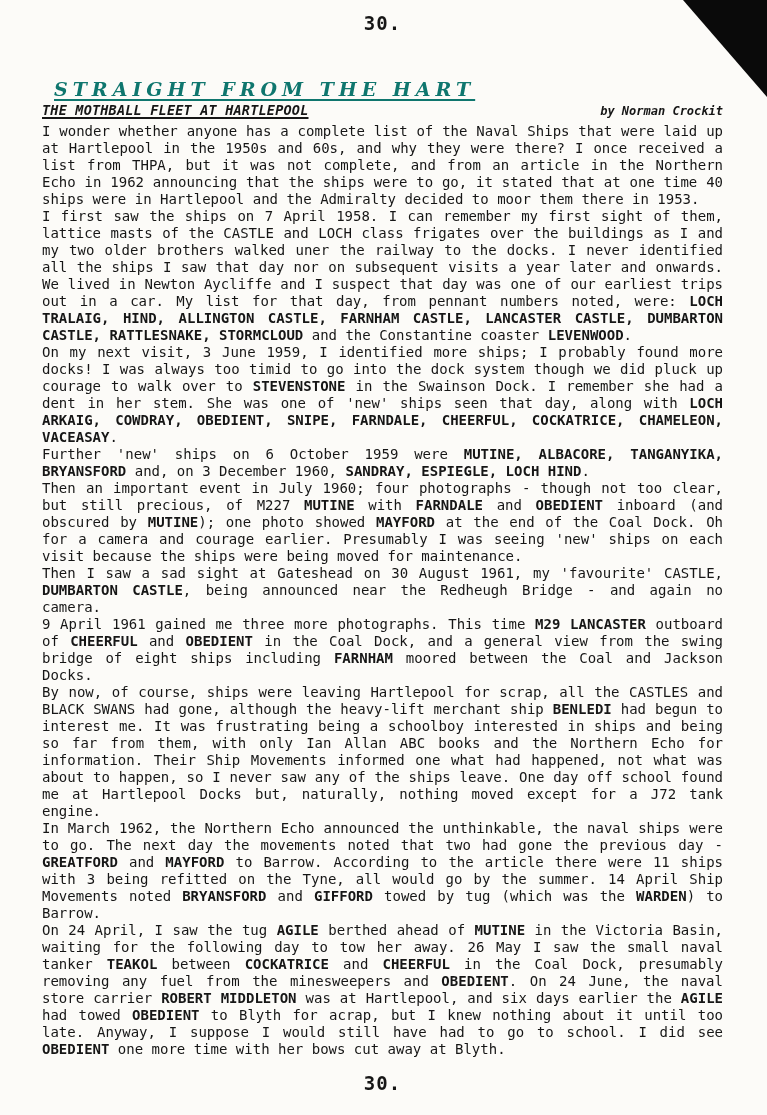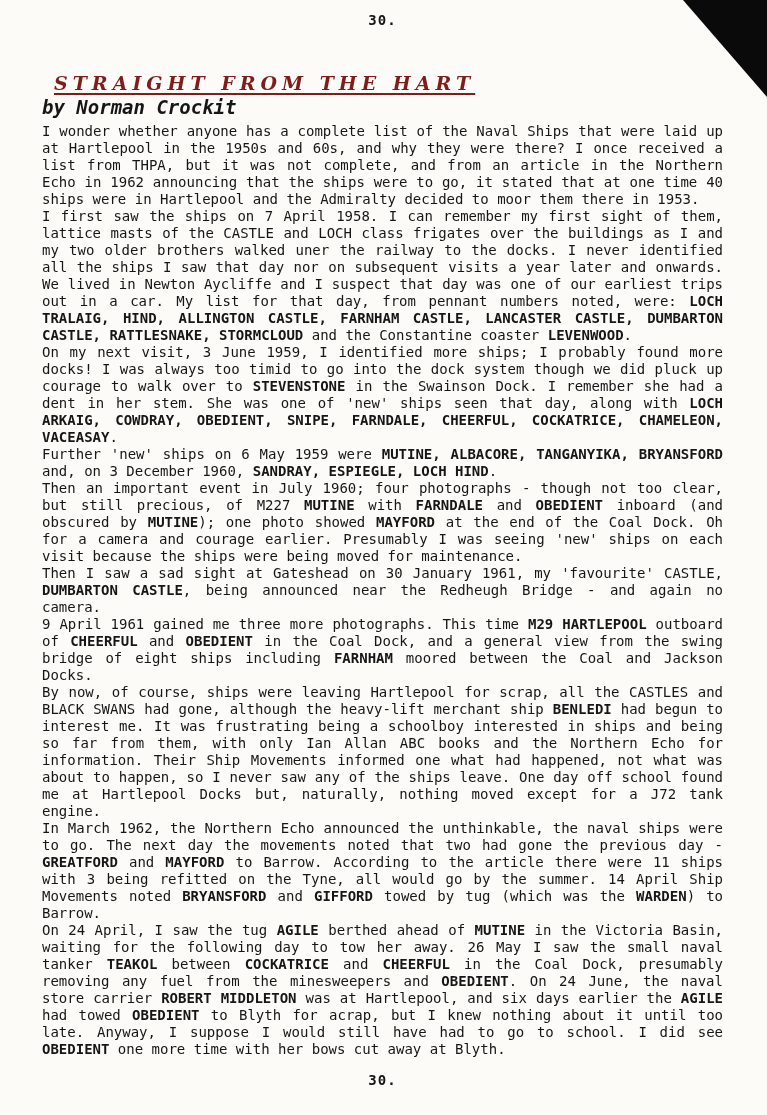--- a/index.html
+++ b/index.html
@@ -13,59 +13,59 @@
     overflow:hidden;
     box-sizing:border-box;
     padding:0 44px 0 42px;
   }
   .corner-artifact {
     position:absolute; top:0; right:0; width:84px; height:97px;
     pointer-events:none;
   }
   .pagenum {
     text-align:center;
-    font-size:14px;
+    font-size:19px;
     font-weight:bold;
     letter-spacing:1px;
   }
   .pagenum.top { padding-top:12px; }
   .pagenum.bottom { margin-top:14px; }
   .header { margin-top:44px; }
   .article-title {
     margin:0 0 1px 12px;
     font-family:"DejaVu Serif","Liberation Serif",serif;
     font-style:italic;
     font-weight:bold;
     font-size:19px;
     letter-spacing:5px;
     display:inline-block;
     text-decoration:underline;
     text-decoration-thickness:2px;
     text-underline-offset:3px;
-    color:#7f1d1d;
+    color:#0f766e;
   }
   .subrow {
     display:flex;
     justify-content:space-between;
     align-items:baseline;
     margin-top:1px;
   }
   .article-subtitle {
     font-weight:bold;
     font-style:italic;
     font-size:13.5px;
     text-decoration:underline;
     text-decoration-thickness:1.5px;
     text-underline-offset:2px;
     letter-spacing:0.2px;
   }
   .byline {
     font-weight:bold;
     font-style:italic;
-    font-size:19px;
+    font-size:12px;
   }
   .article-body {
     margin-top:5px;
     font-size:14px;
     line-height:17px;
     text-align:justify;
     text-justify:inter-word;
   }
   .article-body p { margin:0; }
   .article-body b { font-weight:bold; }
@@ -77,32 +77,33 @@
 
   <svg class="corner-artifact" viewBox="0 0 84 97" xmlns="http://www.w3.org/2000/svg" aria-hidden="true">
     <polygon points="0,0 84,0 84,97" fill="#0a0a0a"></polygon>
   </svg>
 
   <div class="pagenum top">30.</div>
 
   <div class="header">
     <h1 class="article-title">STRAIGHT FROM THE HART</h1>
     <div class="subrow">
+      <span class="article-subtitle">THE MOTHBALL FLEET AT HARTLEPOOL</span>
       <span class="byline">by Norman Crockit</span>
     </div>
   </div>
 
   <div class="article-body">
       <p><span>I wonder whether anyone has a complete list of the Naval Ships that were laid up at Hartlepool in the 1950s and 60s, and why they were there? I once received a list from THPA, but it was not complete, and from an article in the Northern Echo in 1962 announcing that the ships were to go, it stated that at one time 40 ships were in Hartlepool and the Admiralty decided to moor them there in 1953.</span></p>
       <p><span>I first saw the ships on 7 April 1958. I can remember my first sight of them, lattice masts of the CASTLE and LOCH class frigates over the buildings as I and my two older brothers walked uner the railway to the docks. I never identified all the ships I saw that day nor on subsequent visits a year later and onwards. We lived in Newton Aycliffe and I suspect that day was one of our earliest trips out in a car. My list for that day, from pennant numbers noted, were: </span><b>LOCH TRALAIG, HIND, ALLINGTON CASTLE, FARNHAM CASTLE, LANCASTER CASTLE, DUMBARTON CASTLE, RATTLESNAKE, STORMCLOUD</b><span> and the Constantine coaster </span><b>LEVENWOOD</b><span>.</span></p>
       <p><span>On my next visit, 3 June 1959, I identified more ships; I probably found more docks! I was always too timid to go into the dock system though we did pluck up courage to walk over to </span><b>STEVENSTONE</b><span> in the Swainson Dock. I remember she had a dent in her stem. She was one of 'new' ships seen that day, along with </span><b>LOCH ARKAIG, COWDRAY, OBEDIENT, SNIPE, FARNDALE, CHEERFUL, COCKATRICE, CHAMELEON, VACEASAY</b><span>.</span></p>
-      <p><span>Further 'new' ships on 6 May 1959 were </span><b>MUTINE, ALBACORE, TANGANYIKA, BRYANSFORD</b><span> and, on 3 December 1960, </span><b>SANDRAY, ESPIEGLE, LOCH HIND</b><span>.</span></p>
+      <p><span>Further 'new' ships on 6 October 1959 were </span><b>MUTINE, ALBACORE, TANGANYIKA, BRYANSFORD</b><span> and, on 3 December 1960, </span><b>SANDRAY, ESPIEGLE, LOCH HIND</b><span>.</span></p>
       <p><span>Then an important event in July 1960; four photographs - though not too clear, but still precious, of M227 </span><b>MUTINE</b><span> with </span><b>FARNDALE</b><span> and </span><b>OBEDIENT</b><span> inboard (and obscured by </span><b>MUTINE</b><span>); one photo showed </span><b>MAYFORD</b><span> at the end of the Coal Dock. Oh for a camera and courage earlier. Presumably I was seeing 'new' ships on each visit because the ships were being moved for maintenance.</span></p>
-      <p><span>Then I saw a sad sight at Gateshead on 30 January 1961, my 'favourite' CASTLE, </span><b>DUMBARTON CASTLE</b><span>, being announced near the Redheugh Bridge - and again no camera.</span></p>
-      <p><span>9 April 1961 gained me three more photographs. This time </span><b>M29 HARTLEPOOL</b><span> outboard of </span><b>CHEERFUL</b><span> and </span><b>OBEDIENT</b><span> in the Coal Dock, and a general view from the swing bridge of eight ships including </span><b>FARNHAM</b><span> moored between the Coal and Jackson Docks.</span></p>
+      <p><span>Then I saw a sad sight at Gateshead on 30 August 1961, my 'favourite' CASTLE, </span><b>DUMBARTON CASTLE</b><span>, being announced near the Redheugh Bridge - and again no camera.</span></p>
+      <p><span>9 April 1961 gained me three more photographs. This time </span><b>M29 LANCASTER</b><span> outboard of </span><b>CHEERFUL</b><span> and </span><b>OBEDIENT</b><span> in the Coal Dock, and a general view from the swing bridge of eight ships including </span><b>FARNHAM</b><span> moored between the Coal and Jackson Docks.</span></p>
       <p><span>By now, of course, ships were leaving Hartlepool for scrap, all the CASTLES and BLACK SWANS had gone, although the heavy-lift merchant ship </span><b>BENLEDI</b><span> had begun to interest me. It was frustrating being a schoolboy interested in ships and being so far from them, with only Ian Allan ABC books and the Northern Echo for information. Their Ship Movements informed one what had happened, not what was about to happen, so I never saw any of the ships leave. One day off school found me at Hartlepool Docks but, naturally, nothing moved except for a J72 tank engine.</span></p>
       <p><span>In March 1962, the Northern Echo announced the unthinkable, the naval ships were to go. The next day the movements noted that two had gone the previous day - </span><b>GREATFORD</b><span> and </span><b>MAYFORD</b><span> to Barrow. According to the article there were 11 ships with 3 being refitted on the Tyne, all would go by the summer. 14 April Ship Movements noted </span><b>BRYANSFORD</b><span> and </span><b>GIFFORD</b><span> towed by tug (which was the </span><b>WARDEN</b><span>) to Barrow.</span></p>
       <p><span>On 24 April, I saw the tug </span><b>AGILE</b><span> berthed ahead of </span><b>MUTINE</b><span> in the Victoria Basin, waiting for the following day to tow her away. 26 May I saw the small naval tanker </span><b>TEAKOL</b><span> between </span><b>COCKATRICE</b><span> and </span><b>CHEERFUL</b><span> in the Coal Dock, presumably removing any fuel from the minesweepers and </span><b>OBEDIENT</b><span>. On 24 June, the naval store carrier </span><b>ROBERT MIDDLETON</b><span> was at Hartlepool, and six days earlier the </span><b>AGILE</b><span> had towed </span><b>OBEDIENT</b><span> to Blyth for acrap, but I knew nothing about it until too late. Anyway, I suppose I would still have had to go to school. I did see </span><b>OBEDIENT</b><span> one more time with her bows cut away at Blyth.</span></p>
     </div>
 
   <div class="pagenum bottom">30.</div>
 
 </div>
 
 </body></html>

